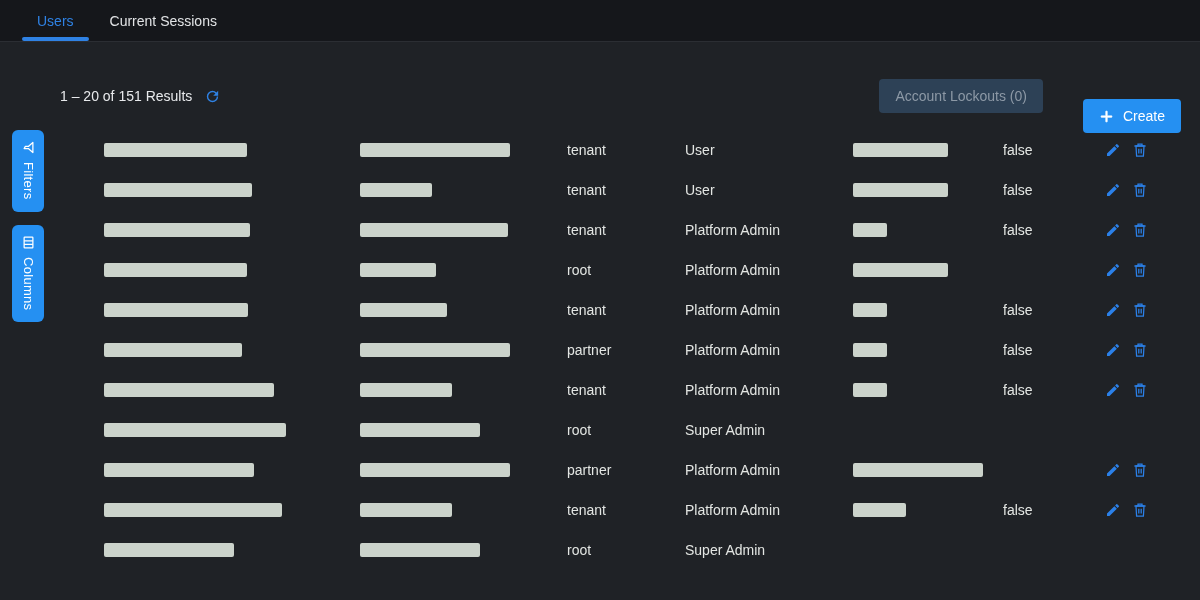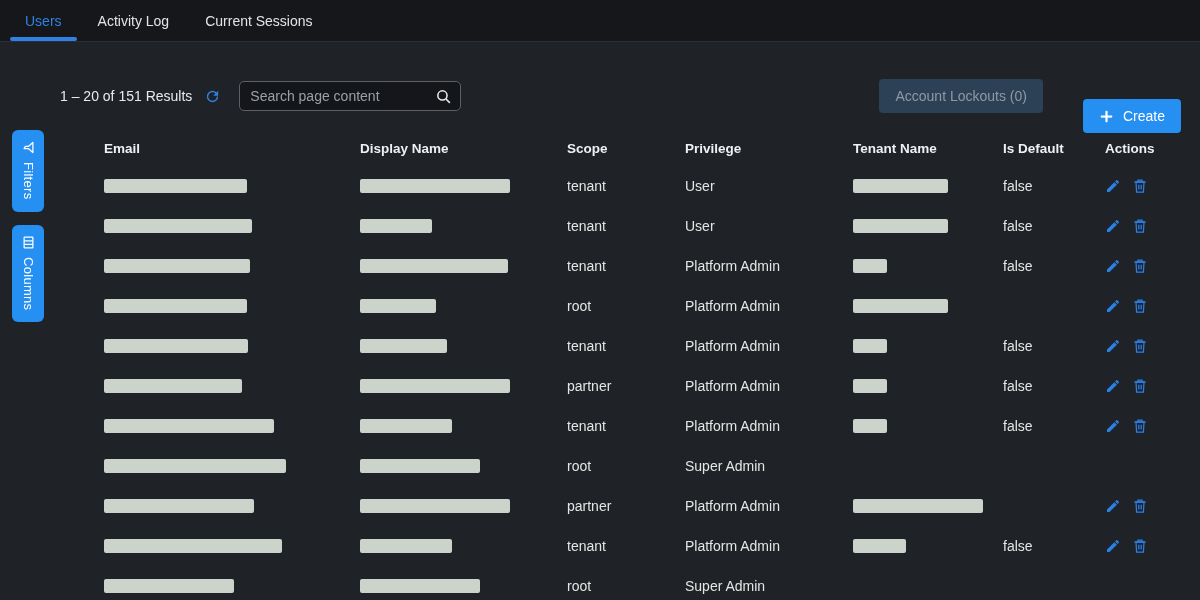--- a/index.html
+++ b/index.html
@@ -8,21 +8,21 @@
     background:#1f2226;
     font-family:"Liberation Sans", sans-serif;
     color:#e6e8e6;
     position:relative;
   }
   
   .topbar {
     height:42px; background:#15171b;
     border-bottom:1px solid #2b2e33;
     display:flex; align-items:stretch;
-    padding-left:10px; gap:6px;
+    padding-left:22px; gap:6px;
   }
   .tab {
     display:flex; align-items:center;
     padding:0 15px; font-size:14px; color:#e2e4e6;
     position:relative; cursor:pointer; white-space:nowrap;
   }
   .tab.active { color:#2f82e4; }
   .tab.active::after {
     content:""; position:absolute; left:0; right:0; bottom:0;
     height:4px; background:#2f82e4; border-radius:3px;
@@ -93,42 +93,32 @@
   .icon-btn {
     background:none; border:none; padding:0; cursor:pointer;
     display:inline-flex; align-items:center; color:#2b80e8;
   }
 </style>
 </head>
 <body>
 
 <div class="topbar" data-name="tab-bar">
     <div class="tab active" data-name="tab-users">Users</div>
-    <div class="tab" data-name="tab-activity-log">Activity Log</div>
     <div class="tab" data-name="tab-current-sessions">Current Sessions</div>
   </div>
 
 <div class="toolbar" data-name="toolbar">
   <span class="results" data-name="results-count">1 – 20 of 151 Results</span>
   <button class="icon-plain-btn" data-name="refresh-button">
     <span data-name="refresh-icon" style="display:inline-flex">
       <svg width="17" height="17" viewBox="0 0 24 24" fill="currentColor">
           <path d="M17.65 6.35A7.95 7.95 0 0 0 12 4a8 8 0 1 0 8 8h-2a6 6 0 1 1-6-6c1.66 0 3.14.69 4.22 1.78L13 11h7V4l-2.35 2.35z"></path>
         </svg>
     </span>
   </button>
-  <div class="searchbox" data-name="search-box">
-    <input type="text" data-name="search-input" placeholder="Search page content" style="">
-    <span class="sicon" data-name="search-icon">
-      <svg width="17" height="17" viewBox="0 0 24 24" fill="none" stroke="currentColor" stroke-width="2.2">
-          <circle cx="10.5" cy="10.5" r="6.5"></circle>
-          <line x1="15.5" y1="15.5" x2="21" y2="21"></line>
-        </svg>
-    </span>
-  </div>
   <div class="toolbar-buttons" data-name="toolbar-buttons">
       <button class="btn disabled" data-name="account-lockouts-button">
         <span data-name="button-label">Account Lockouts (0)</span>
       </button>
       <button class="btn primary" data-name="create-button">
         <span data-name="plus-icon" style="display: inline-flex;">
           <svg width="15" height="15" viewBox="0 0 24 24" fill="currentColor">
             <path d="M11 3.5v7.5H3.5v2H11v7.5h2V13h7.5v-2H13V3.5h-2z" stroke="currentColor" stroke-width="1.4"></path>
           </svg>
         </span>
@@ -152,29 +142,20 @@
           <rect x="3.5" y="5" width="17" height="14" rx="1"></rect>
           <line x1="9.2" y1="5" x2="9.2" y2="19"></line>
           <line x1="14.8" y1="5" x2="14.8" y2="19"></line>
         </svg>
       </span>
       <span class="vlabel" data-name="sidebar-tab-label">Columns</span>
     </button>
   </div>
 
 <div class="table" data-name="users-table">
-  <div class="thead" data-name="table-header-row">
-      <div class="th" data-name="col-header-email">Email</div>
-      <div class="th" data-name="col-header-display-name">Display Name</div>
-      <div class="th" data-name="col-header-scope">Scope</div>
-      <div class="th" data-name="col-header-privilege">Privilege</div>
-      <div class="th" data-name="col-header-tenant-name">Tenant Name</div>
-      <div class="th" data-name="col-header-is-default">Is Default</div>
-      <div class="th" data-name="col-header-actions">Actions</div>
-    </div>
   <div data-name="table-body" id="tbody">
       <div class="trow" data-name="table-row">
         <div data-name="cell-email">
           <div class="bar" data-name="redacted-email-bar" style="width: 143px;"></div>
         </div>
         <div data-name="cell-display-name">
           <div class="bar" data-name="redacted-display-name-bar" style="width: 150px;"></div>
         </div>
         <div class="td" data-name="cell-scope">tenant</div>
         <div class="td" data-name="cell-privilege">User</div>

